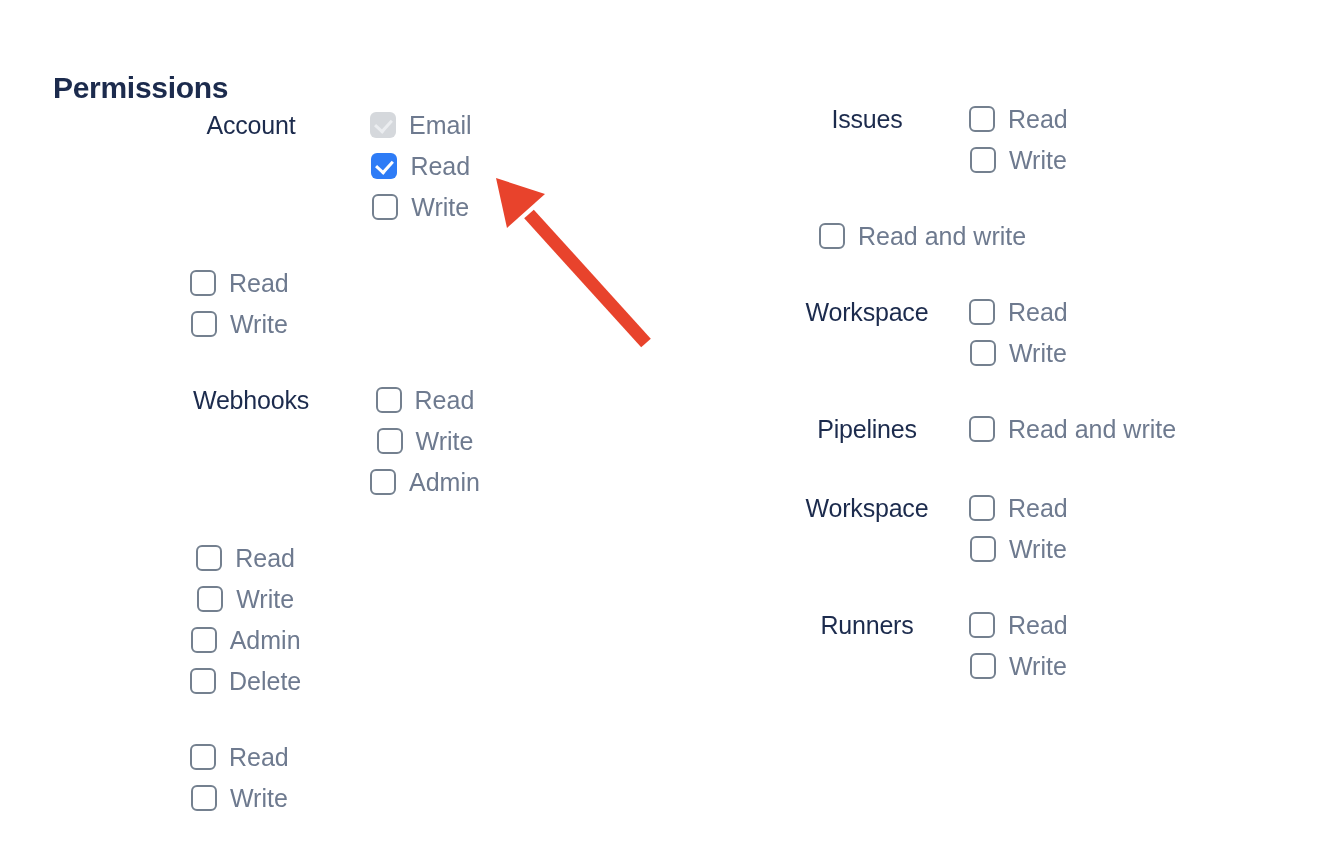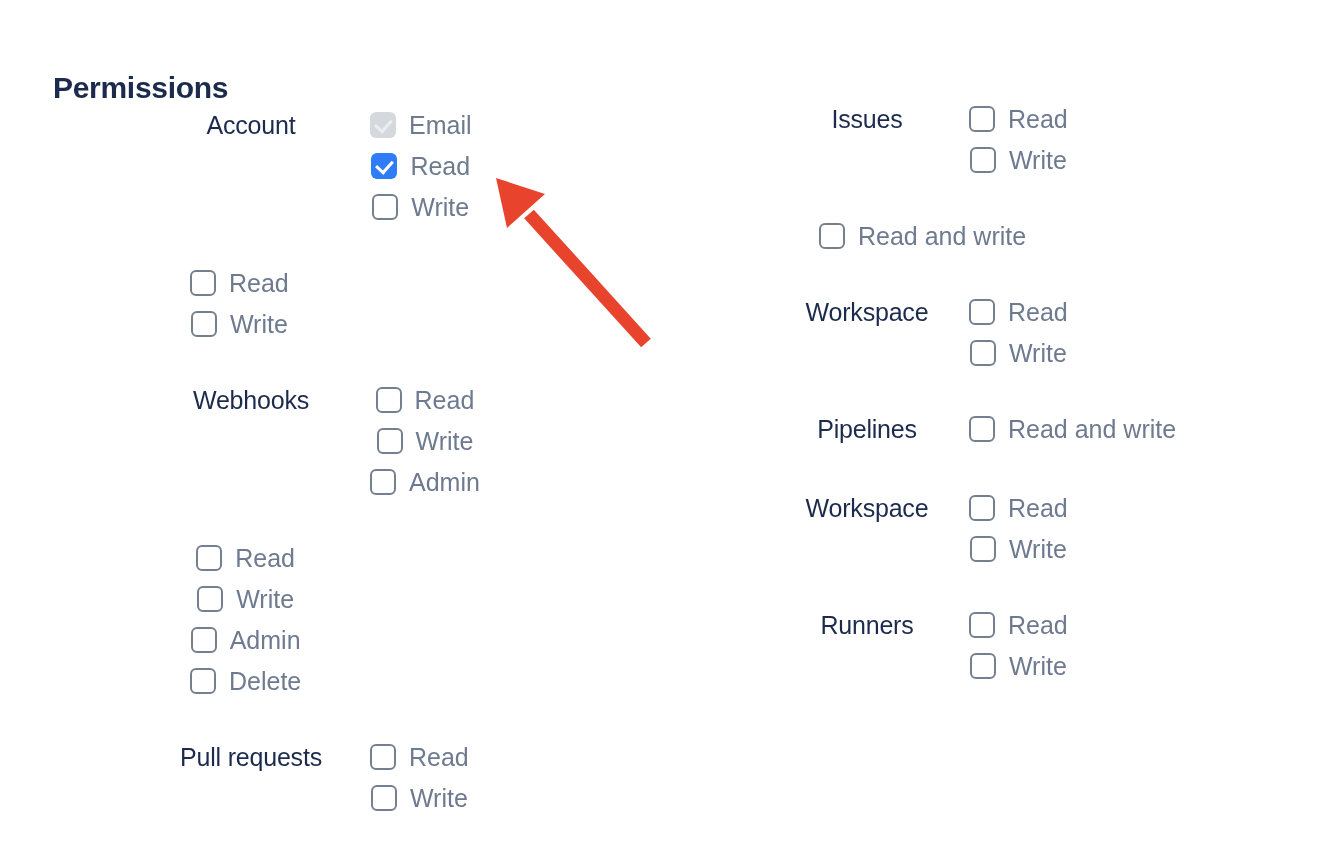--- a/index.html
+++ b/index.html
@@ -168,21 +168,20 @@
           <span class="cb unchecked" role="checkbox"></span>
           <span class="option-label">Admin</span>
         </div>
         <div class="option">
           <span class="cb unchecked" role="checkbox"></span>
           <span class="option-label">Delete</span>
         </div>
       </div>
     </div>
     <div class="group">
-      <div class="group-label">Pull requests</div>
       <div class="options">
         <div class="option">
           <span class="cb unchecked" role="checkbox"></span>
           <span class="option-label">Read</span>
         </div>
         <div class="option">
           <span class="cb unchecked" role="checkbox"></span>
           <span class="option-label">Write</span>
         </div>
       </div>

